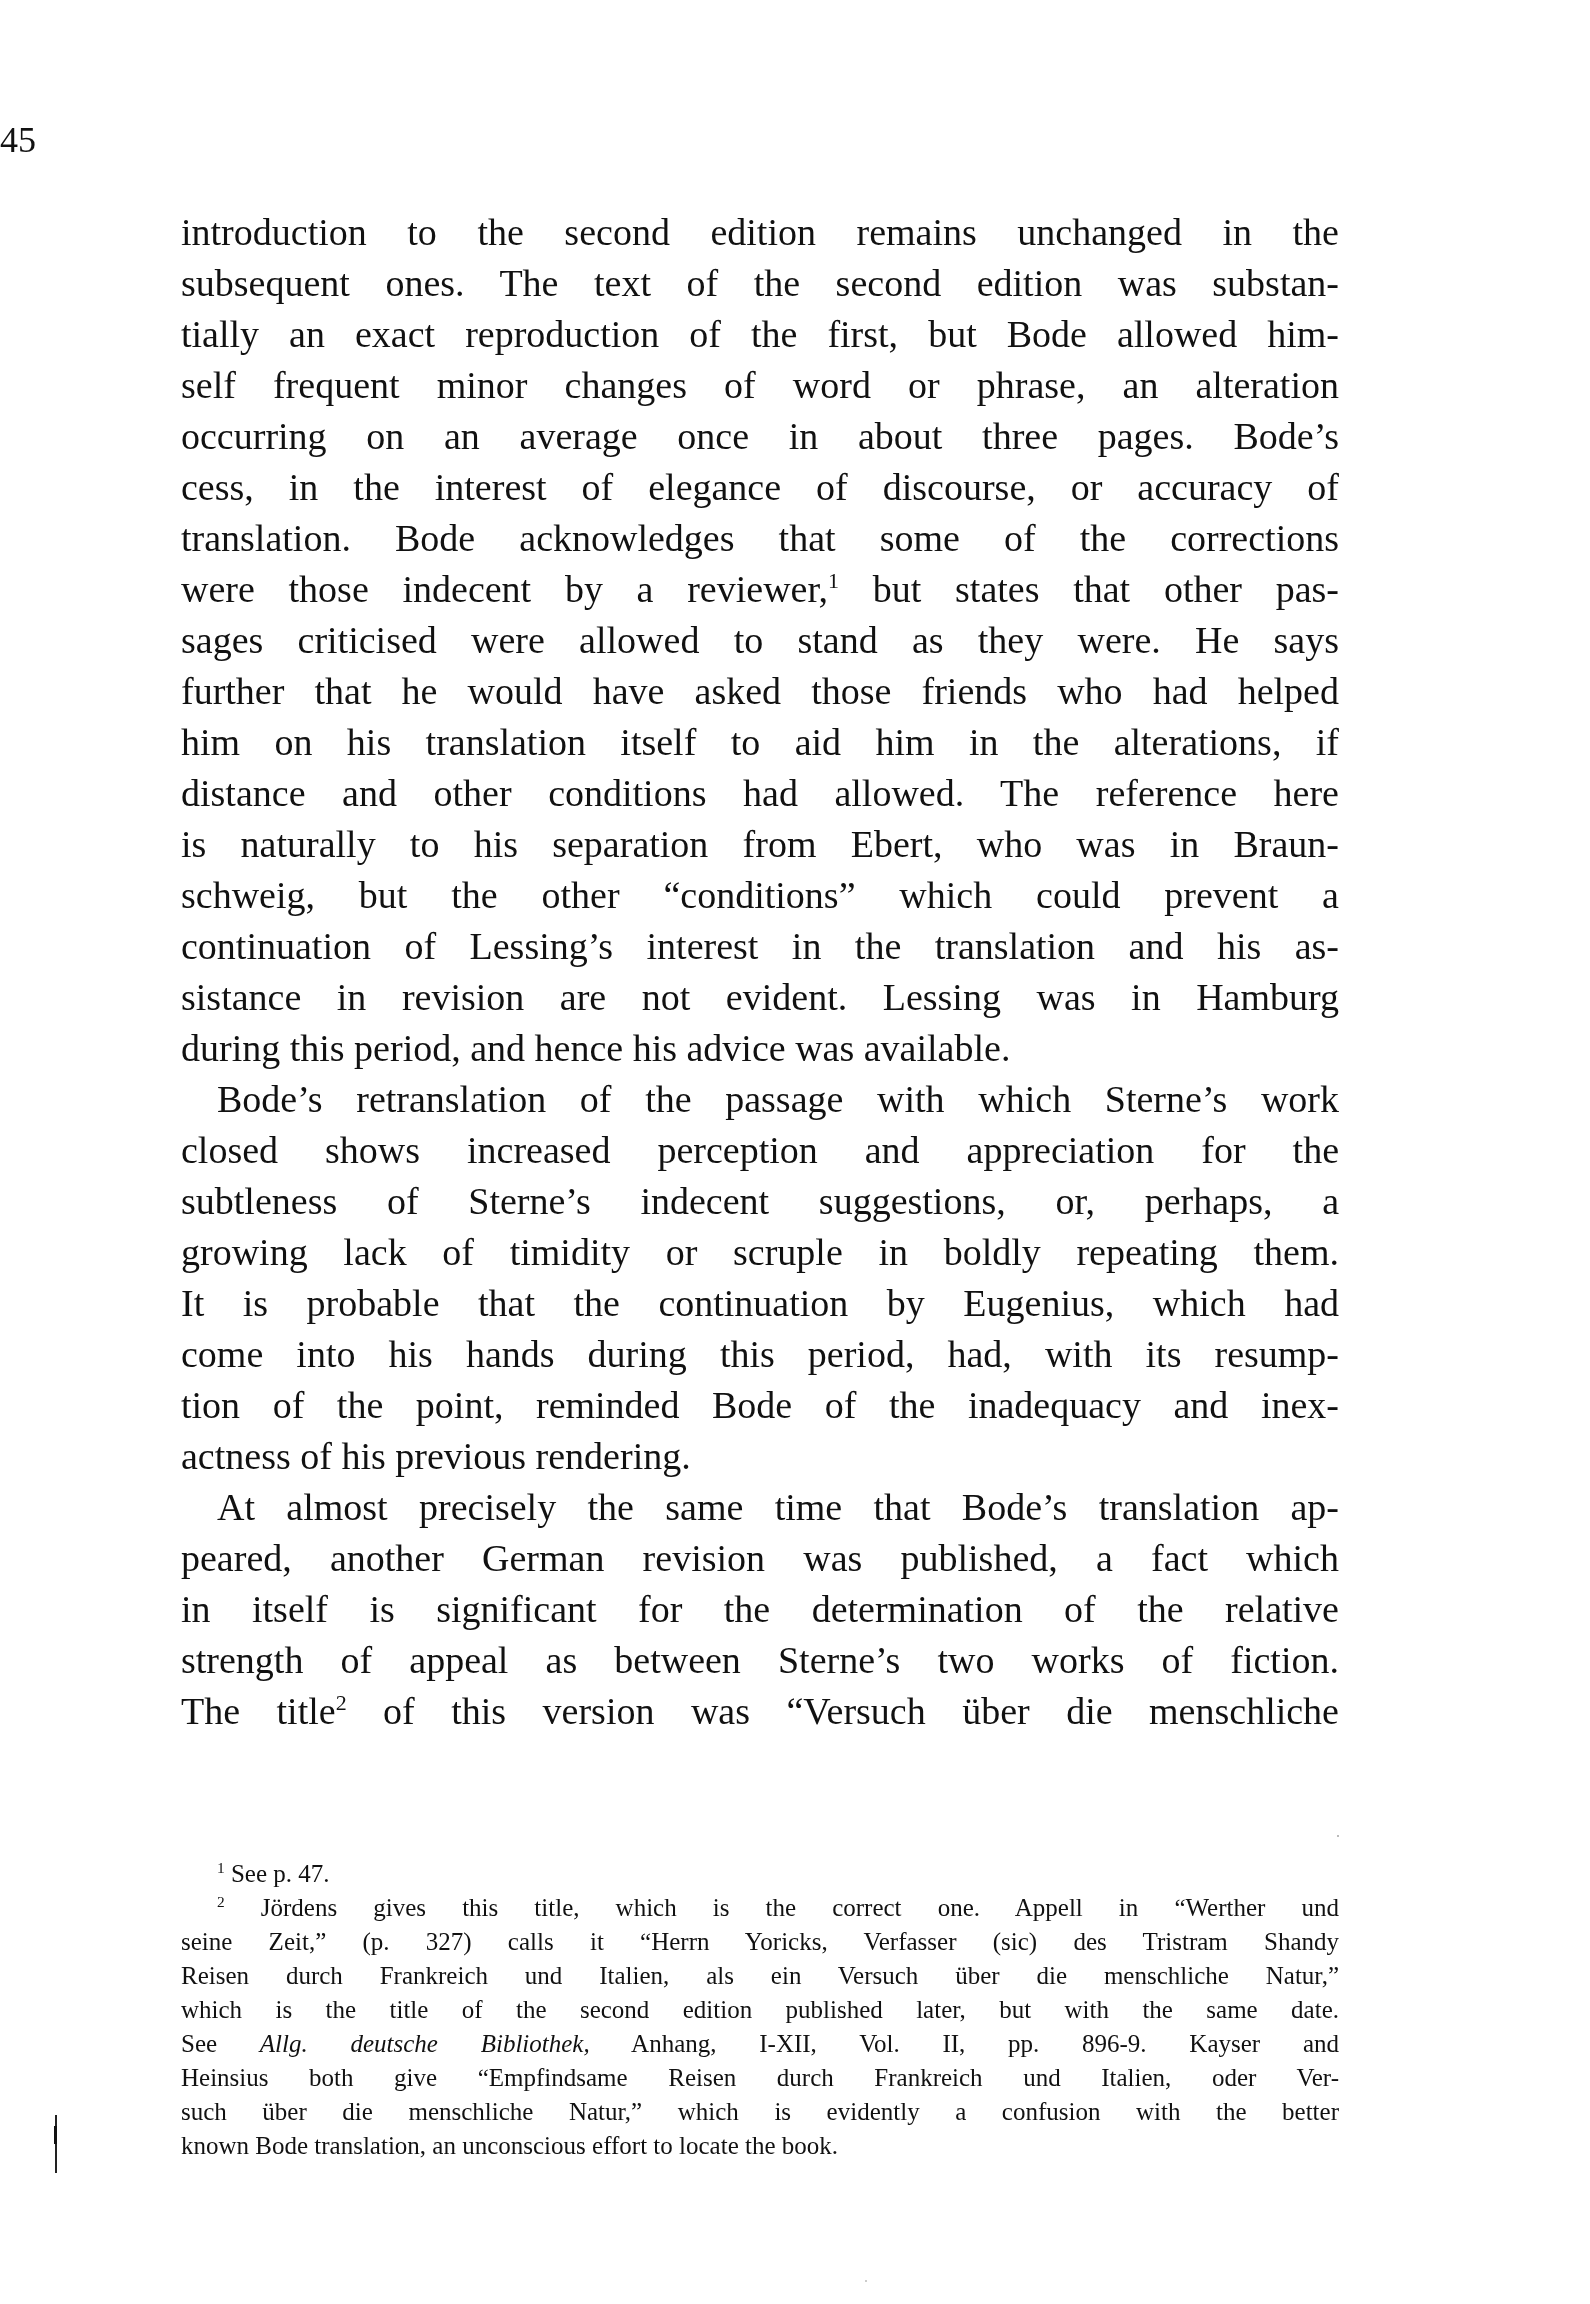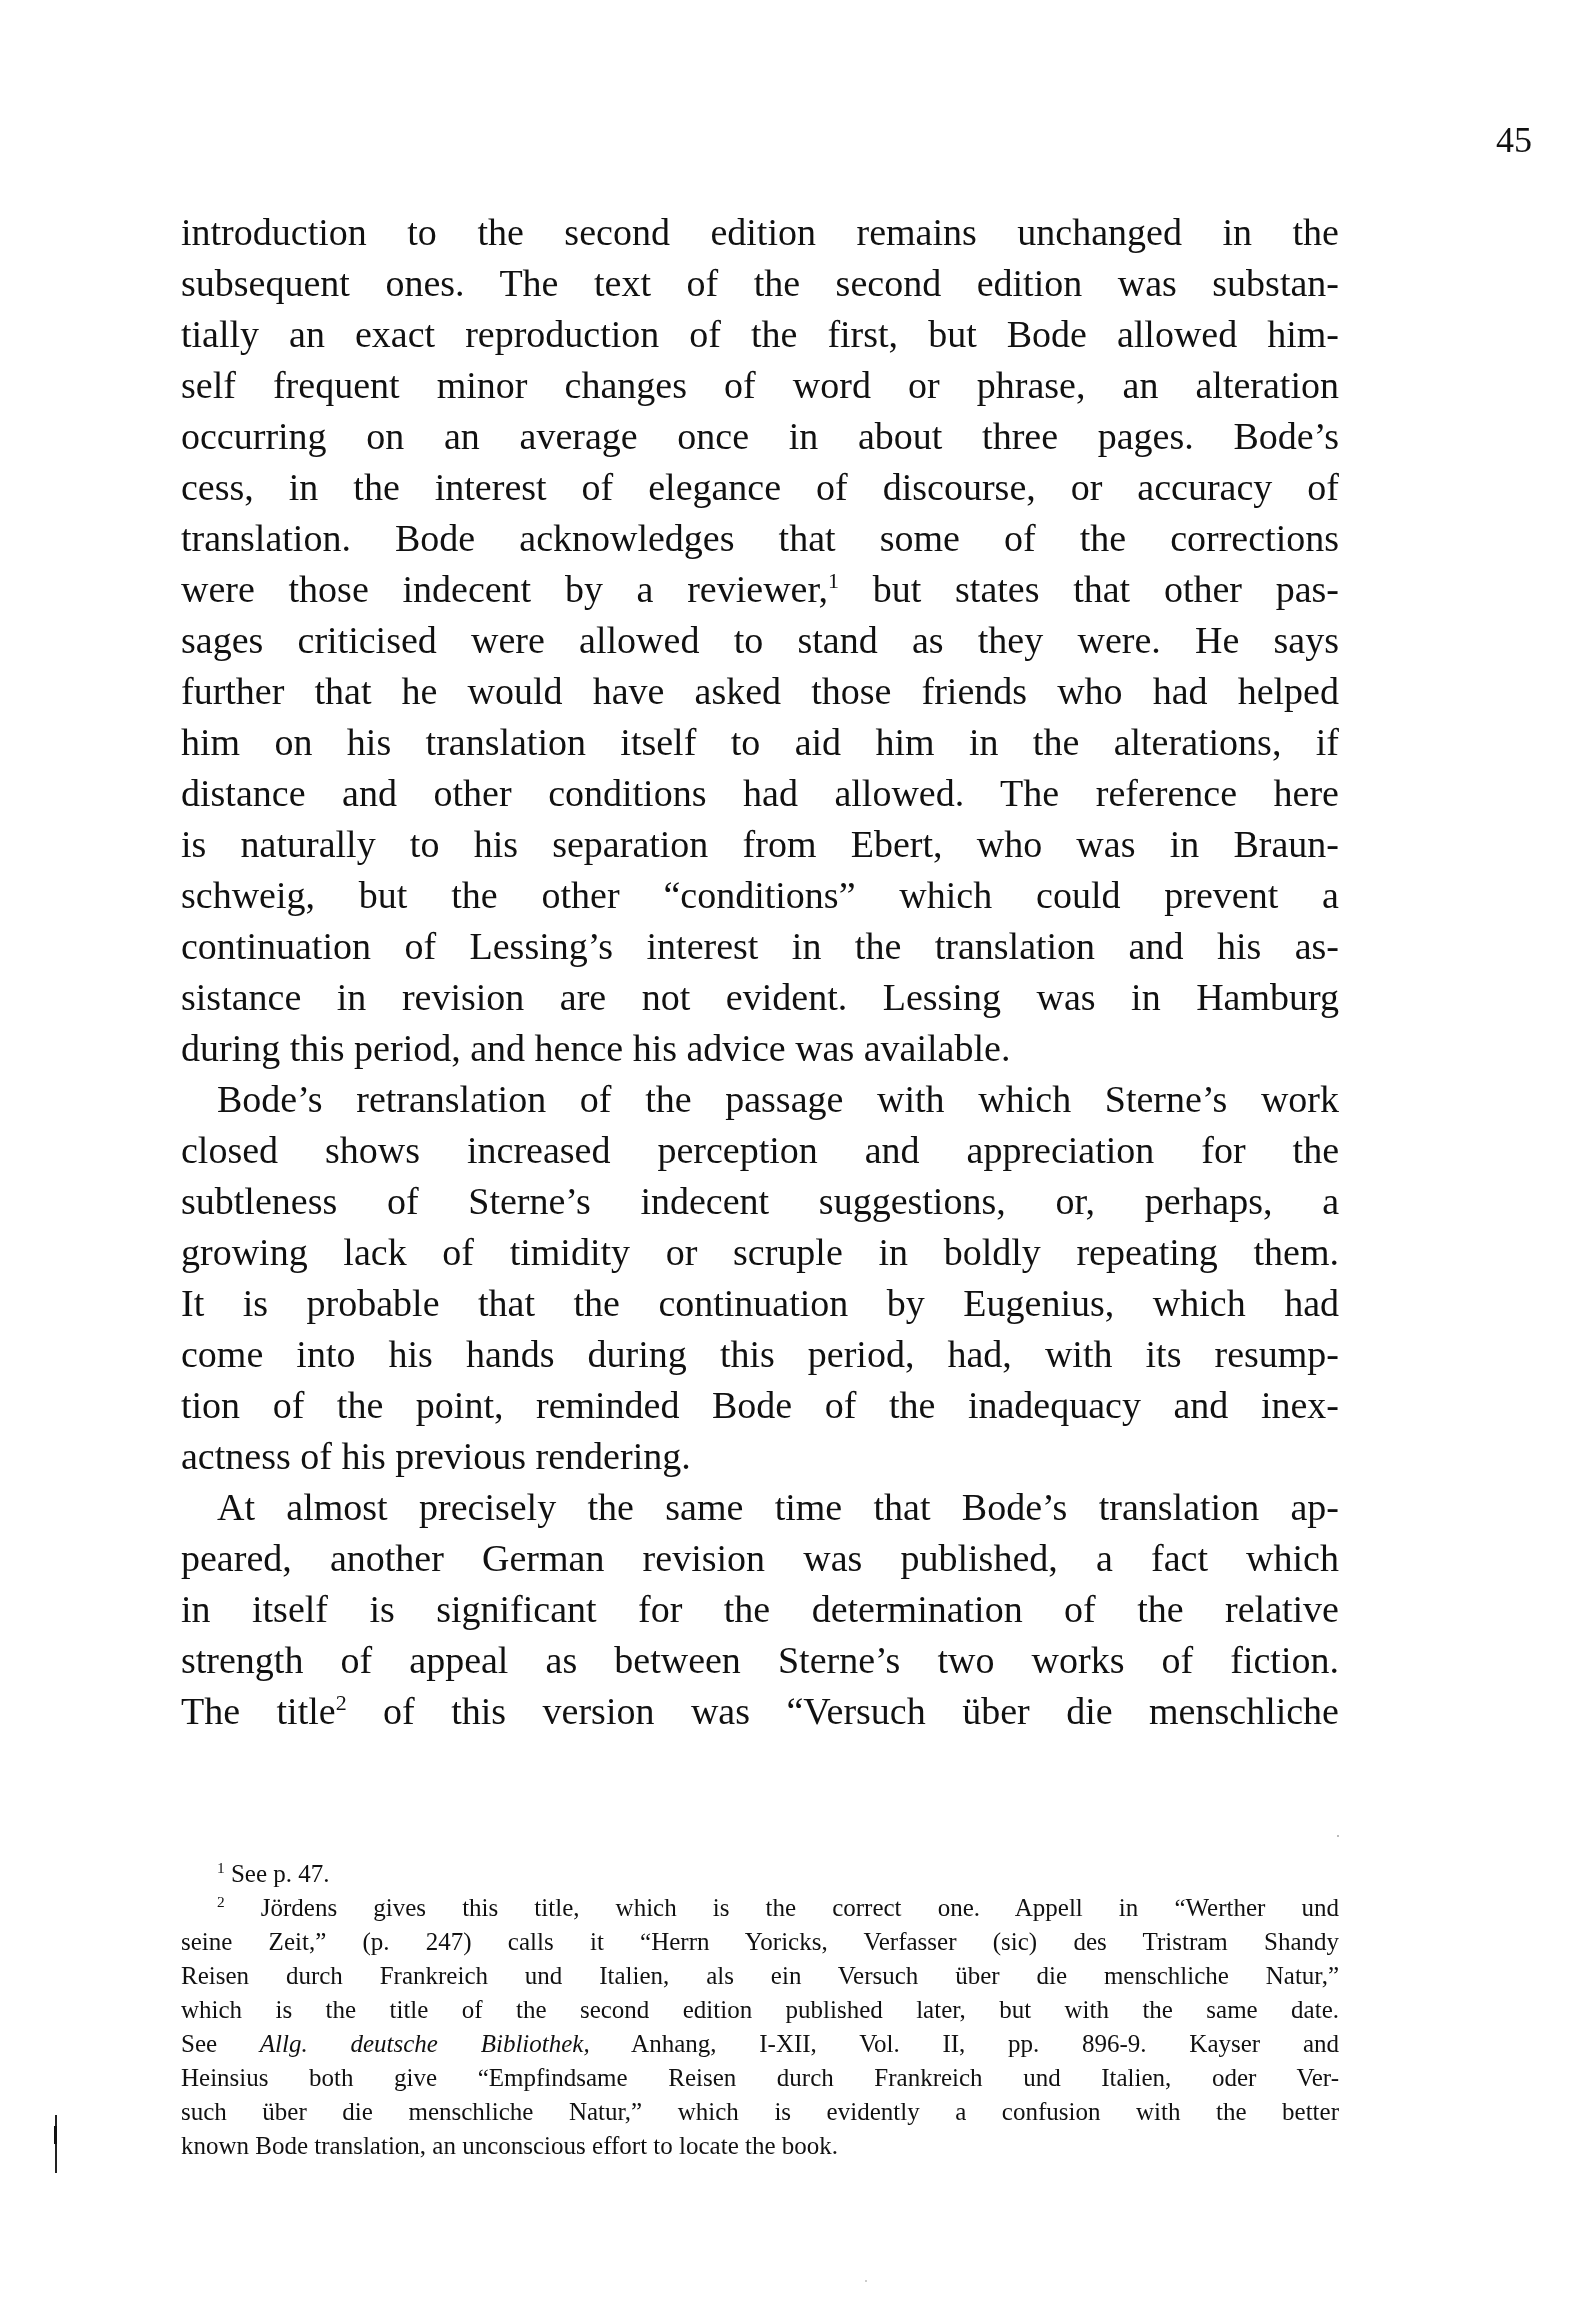--- a/index.html
+++ b/index.html
@@ -1,19 +1,19 @@
 <!DOCTYPE html>
 <html style="font-size:14.5px"><head>
 <meta charset="utf-8">
 <style>
   html, body { margin: 0; padding: 0; background: #ffffff; }
   body { width: 1590px; height: 2304px; position: relative; overflow: hidden; color: #111111; }
   .page { position: absolute; left: 0; top: 0; width: 1590px; height: 2304px; background: #ffffff; }
   .page-number {
-    position: absolute; left: 0; width: 1532px; top: 116px; text-align: right;
+    position: absolute; left: 0; width: 1532px; top: 116px; text-align: left;
     font-family: "Liberation Serif", "DejaVu Serif", serif; font-size: 36px; line-height: 49px;
   }
   .body-text {
     position: absolute; left: 181px; width: 1158px; top: 207px;
     font-family: "Liberation Serif", "DejaVu Serif", serif; font-size: 38px; line-height: 51px;
   }
   .body-text .line {
     display: block; height: 51px; white-space: nowrap;
     text-align: justify; text-align-last: justify;
   }
@@ -76,21 +76,21 @@
     <span class="line">in itself is significant for the determination of the relative</span>
     <span class="line">strength of appeal as between Sterne’s two works of fiction.</span>
     <span class="line"><span>The title</span><sup class="fn">2</sup><span> of this version was “Versuch über die menschliche</span></span>
   </div>
 
   <div class="tick-mark"></div>
 
   <div class="footnotes">
     <span class="line last indent"><sup class="fn">1</sup><span> See p. 47.</span></span>
     <span class="line indent"><sup class="fn">2</sup><span> Jördens gives this title, which is the correct one. Appell in “Werther und</span></span>
-    <span class="line">seine Zeit,” (p. 247) calls it “Herrn Yoricks, Verfasser (sic) des Tristram Shandy</span>
+    <span class="line">seine Zeit,” (p. 327) calls it “Herrn Yoricks, Verfasser (sic) des Tristram Shandy</span>
     <span class="line">Reisen durch Frankreich und Italien, als ein Versuch über die menschliche Natur,”</span>
     <span class="line">which is the title of the second edition published later, but with the same date.</span>
     <span class="line"><span>See </span><em>Allg. deutsche Bibliothek,</em><span> Anhang, I-XII, Vol. II, pp. 896-9. Kayser and</span></span>
     <span class="line">Heinsius both give “Empfindsame Reisen durch Frankreich und Italien, oder Ver-</span>
     <span class="line">such über die menschliche Natur,” which is evidently a confusion with the better</span>
     <span class="line last">known Bode translation, an unconscious effort to locate the book.</span>
   </div>
 
   <div class="margin-bar"></div>
   <div class="speck"></div>

